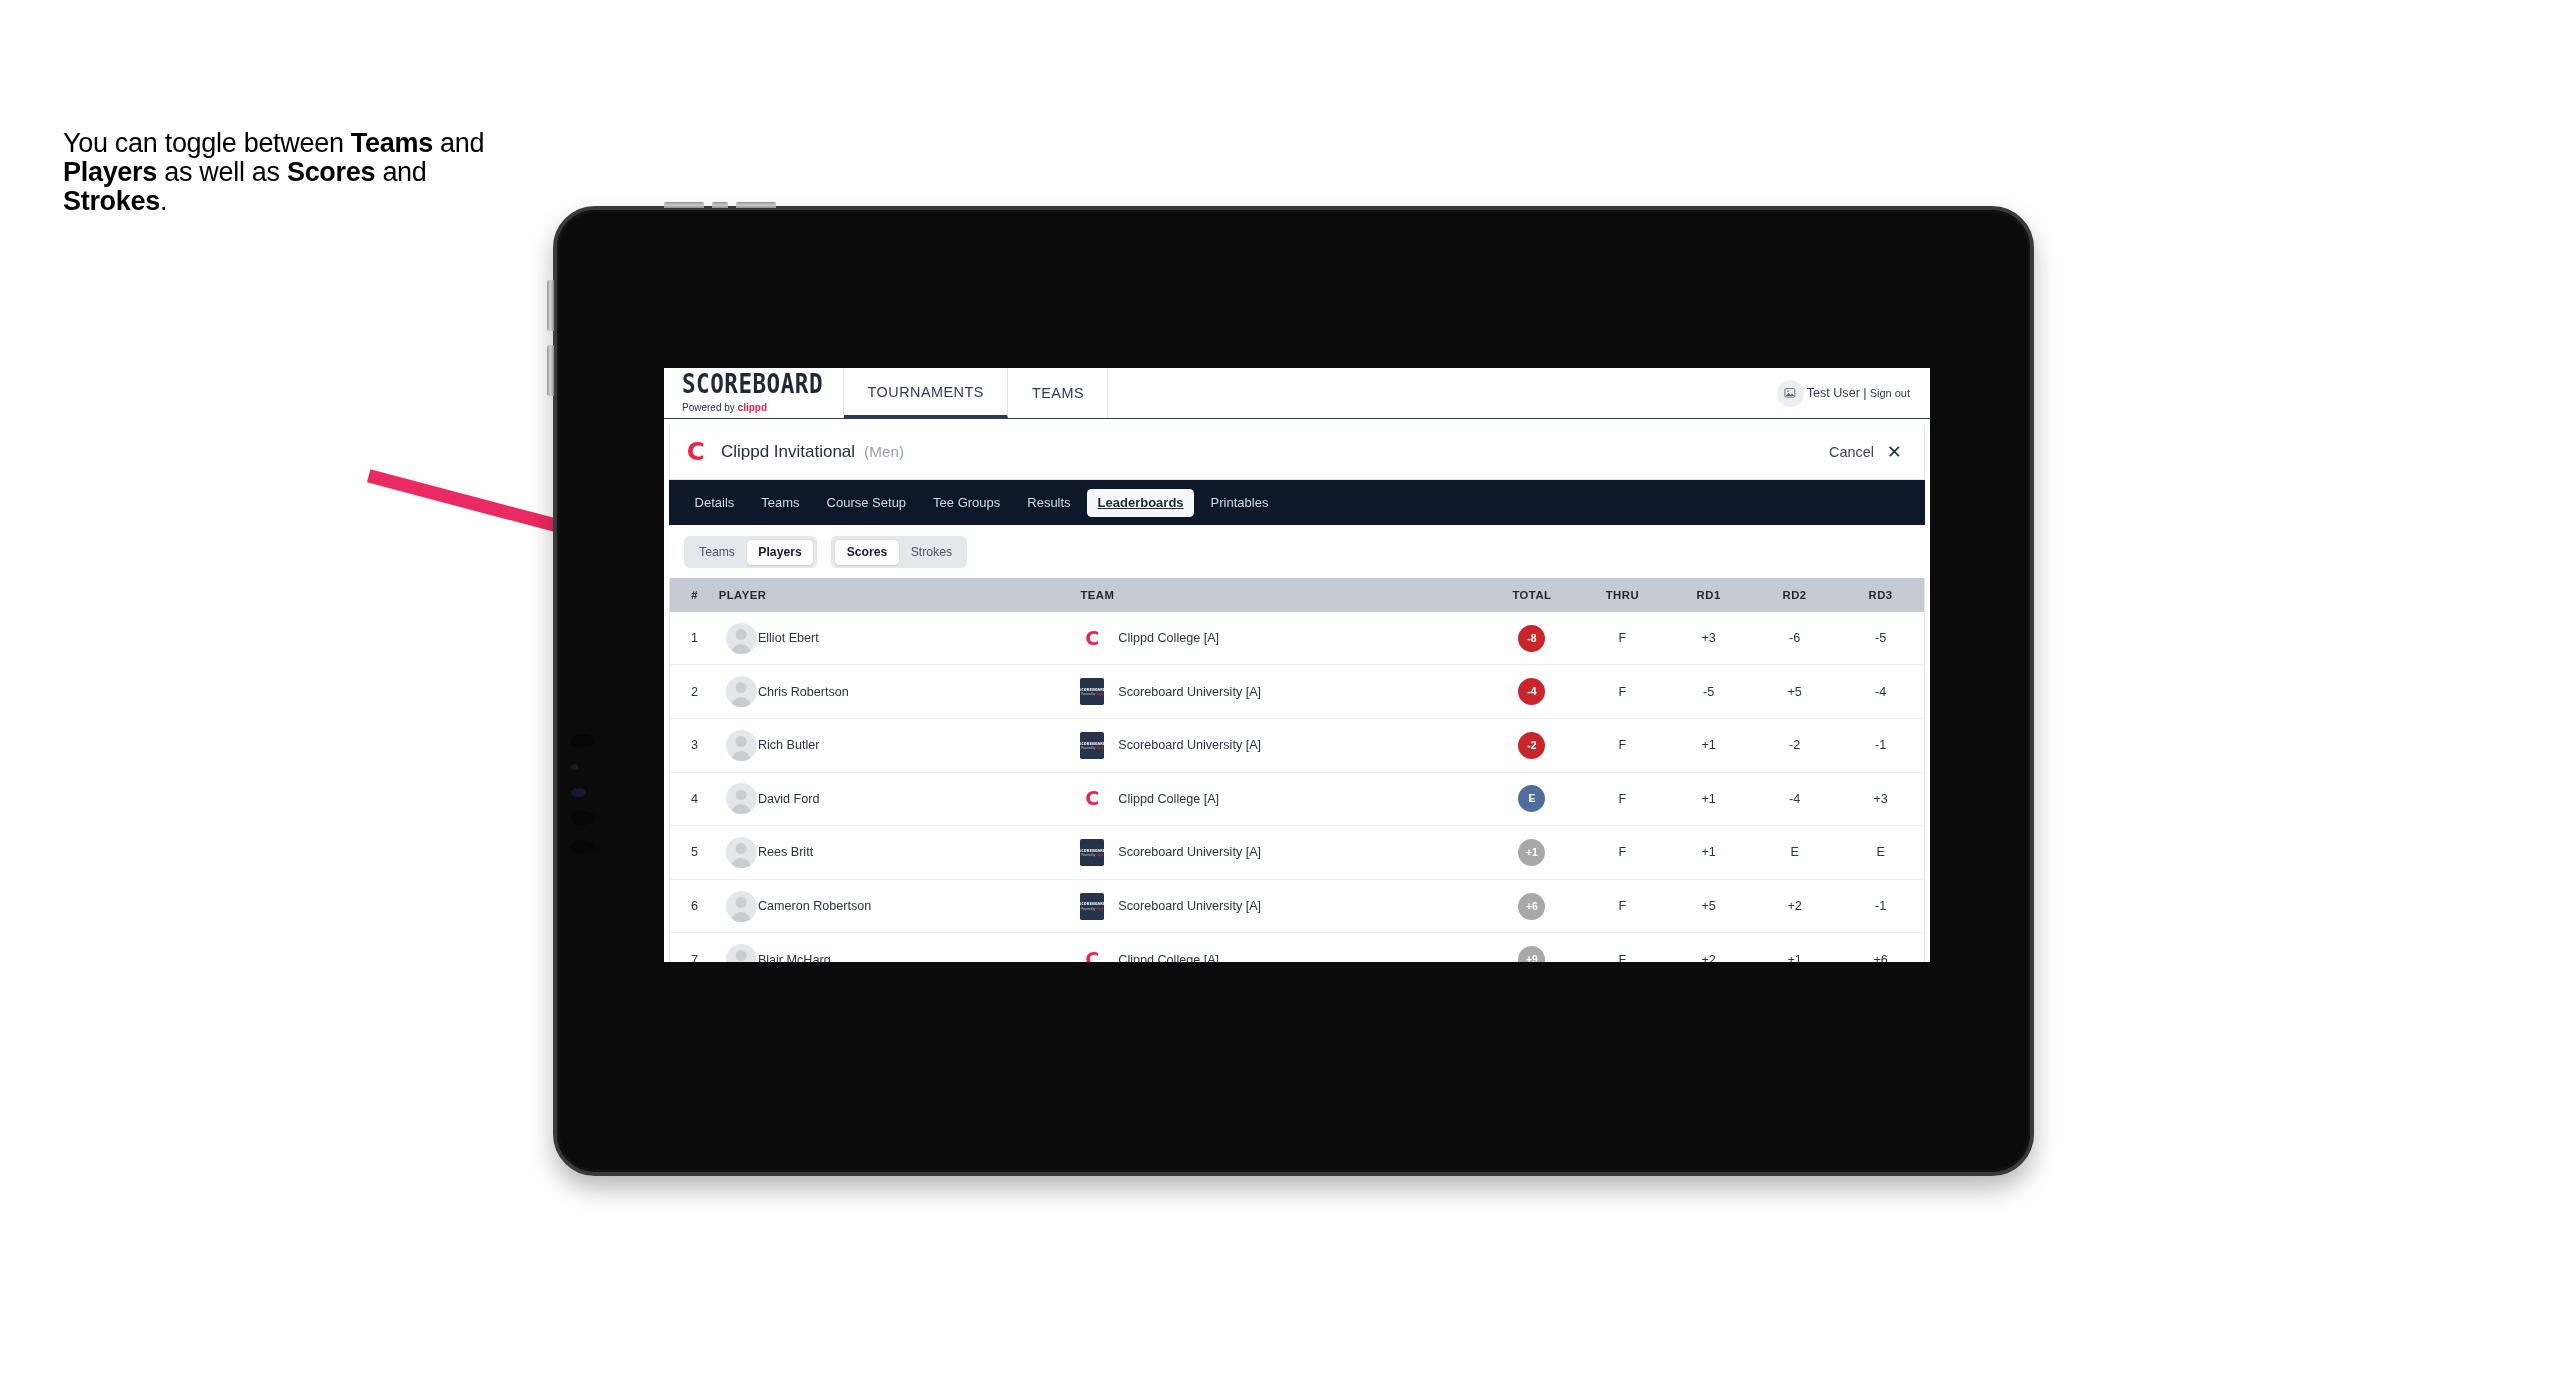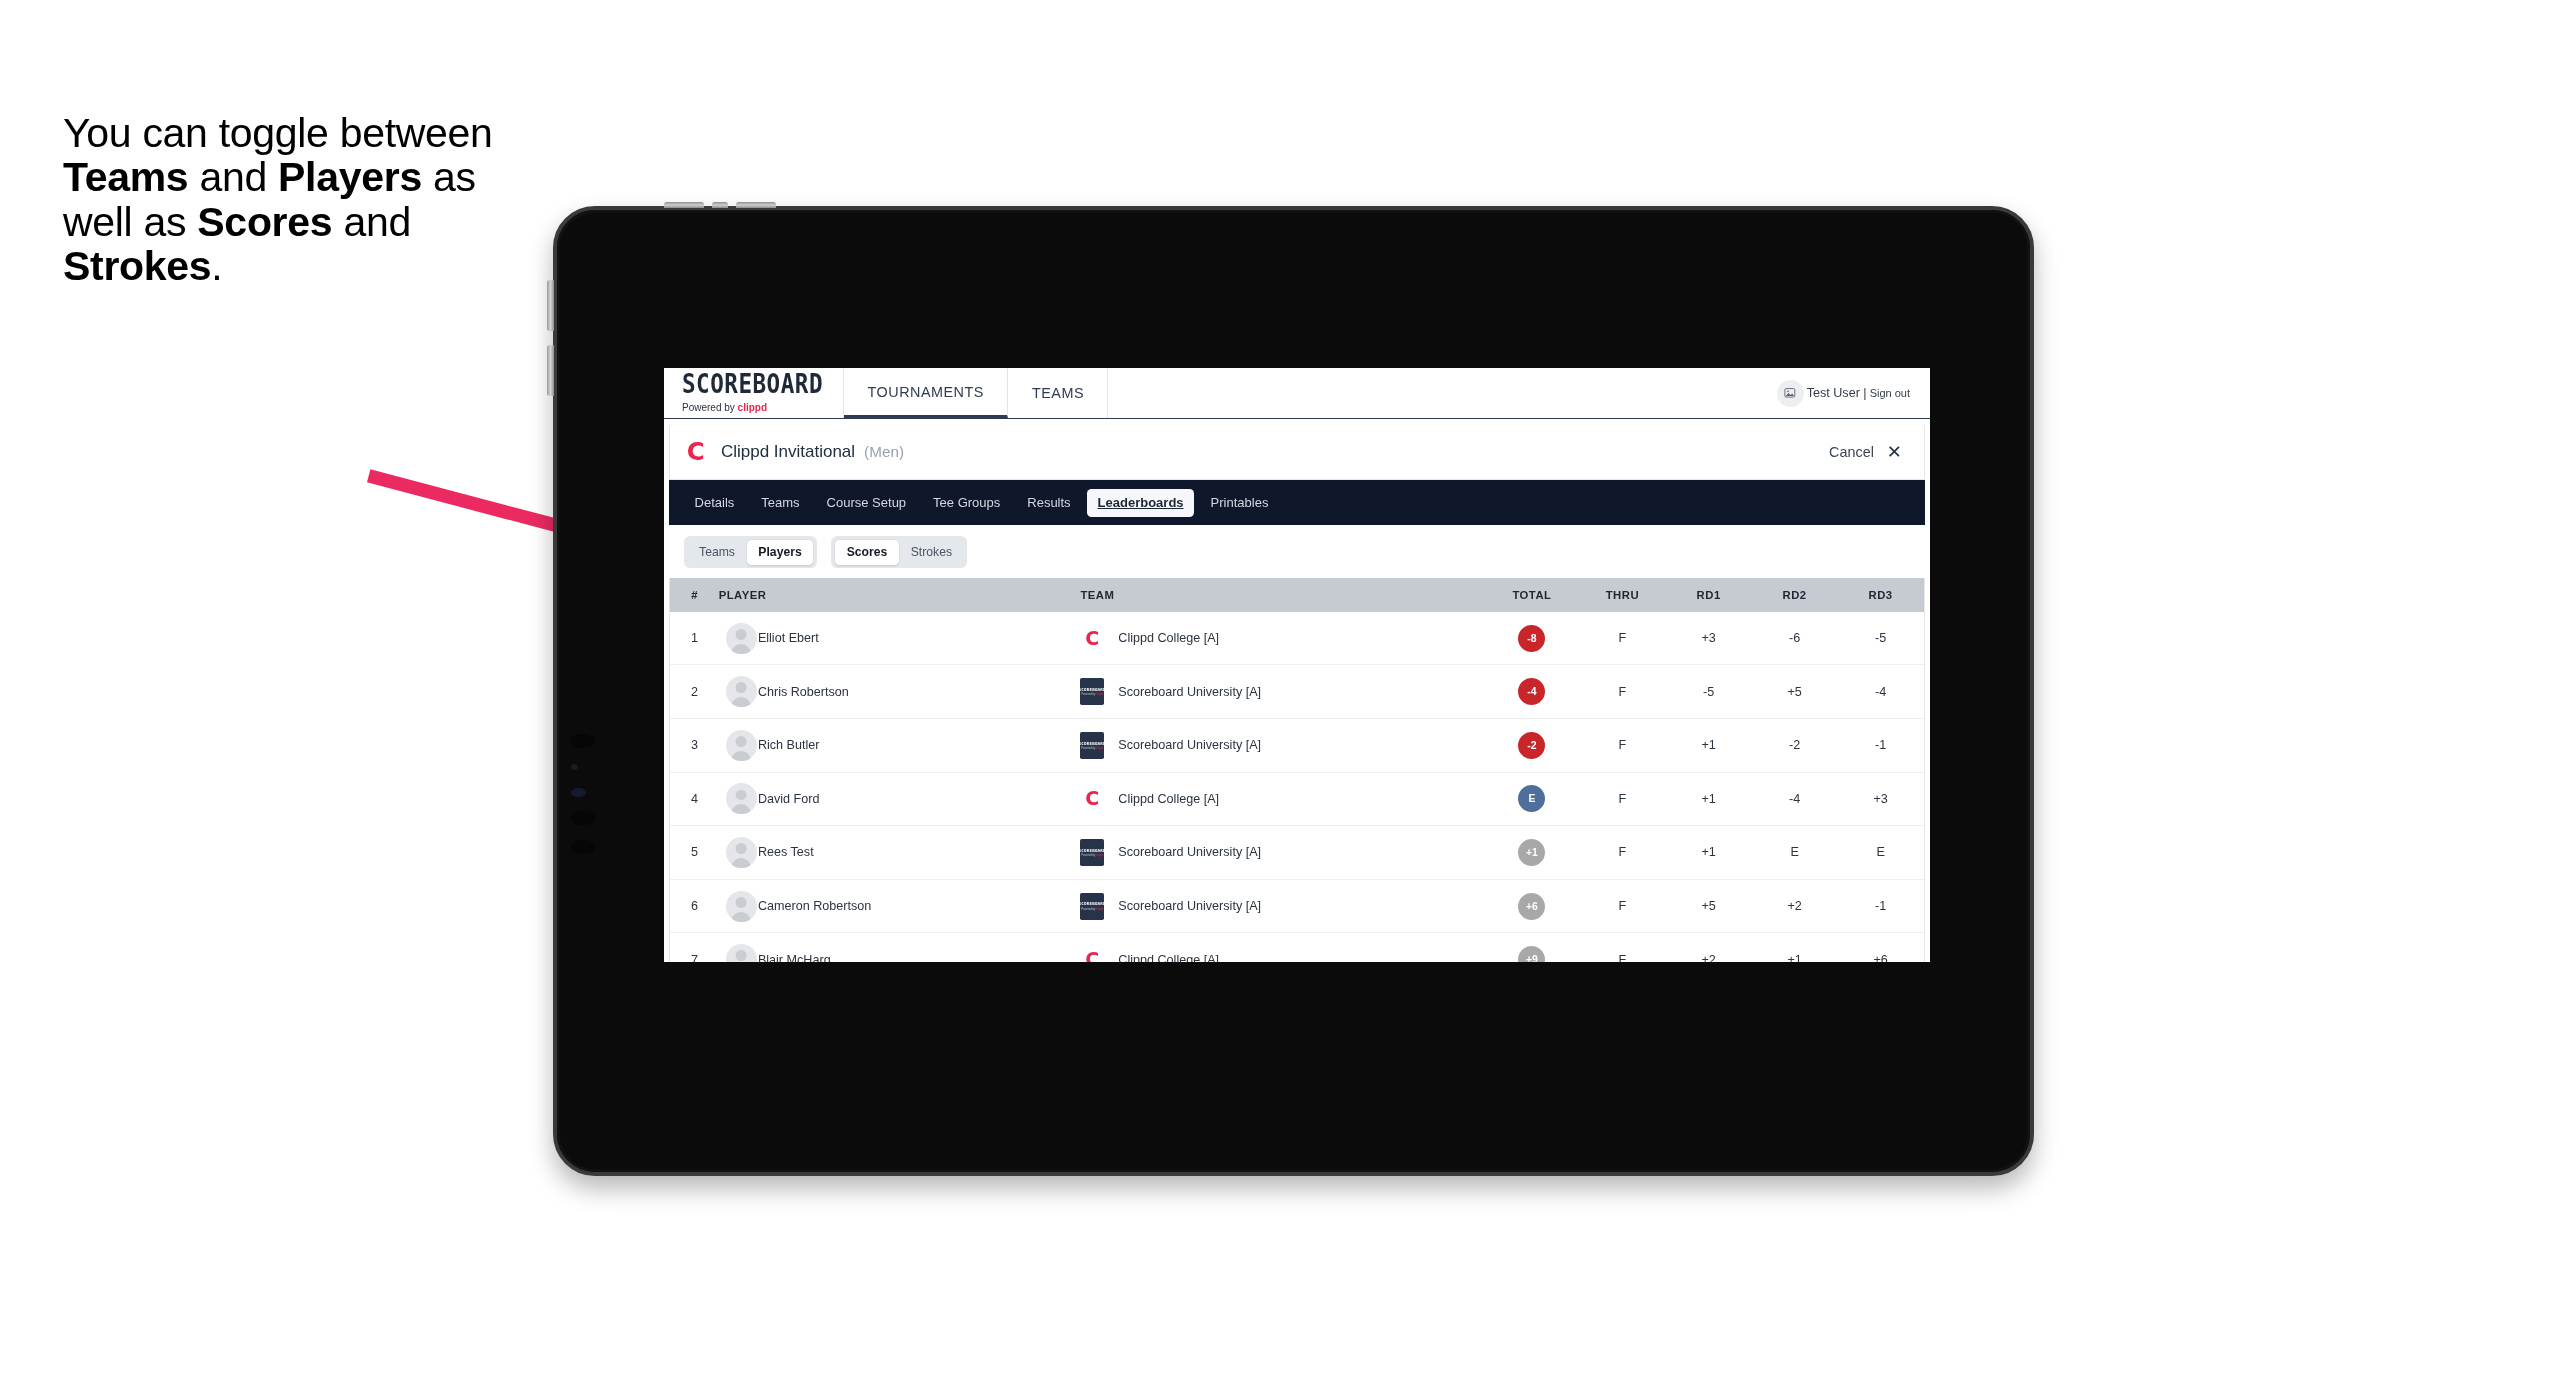--- a/index.html
+++ b/index.html
@@ -6,22 +6,22 @@
   html, body {
     width: 2576px; height: 1386px;
     background: #ffffff;
     font-family: "Liberation Sans", sans-serif;
     overflow: hidden;
   }
   .page { position: relative; width: 2576px; height: 1386px; background:#fff; }
 
   
   .annot-left {
-    position: absolute; left: 63px; top: 111px; width: 470px;
-    font-size: 41px; line-height: 1.08; color: #000; letter-spacing: -0.3px;
+    position: absolute; left: 63px; top: 129px; width: 470px;
+    font-size: 27px; line-height: 1.08; color: #000; letter-spacing: -0.3px;
   }
   .annot-right {
     position: absolute; left: 2084px; top: 912px; width: 492px;
     font-size: 39px; line-height: 1.17; color: #000;
     font-weight: bold; letter-spacing: -0.2px;
   }
   .annot-left b { font-weight: bold; }
 
   .arrow-svg { position: absolute; left: 361px; top: 465px; width: 289px; height: 117px; }
 
@@ -352,21 +352,21 @@
                 <td class="col-rd c">+3</td>
               </tr>
               <tr>
                 <td class="col-rank c">5</td>
                 <td class="col-player">
                   <div class="player-cell">
                     <div class="pavatar">
                       <div class="head"></div>
                       <div class="body"></div>
                     </div>
-                    <span>Rees Test</span>
+                    <span>Rees Britt</span>
                   </div>
                 </td>
                 <td class="col-team">
                   <div class="team-cell">
                     <div class="team-logo-sb">
                       <div class="sb-word">SCOREBOARD</div>
                       <div class="sb-word2">Powered by <i>clippd</i></div>
                     </div>
                     <span>Scoreboard University [A]</span>
                   </div>

